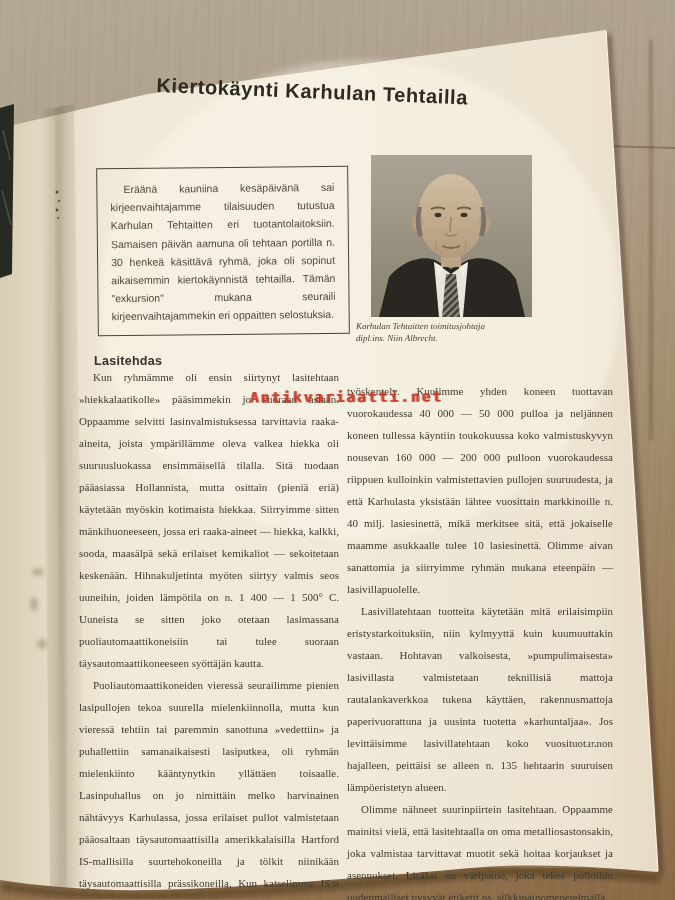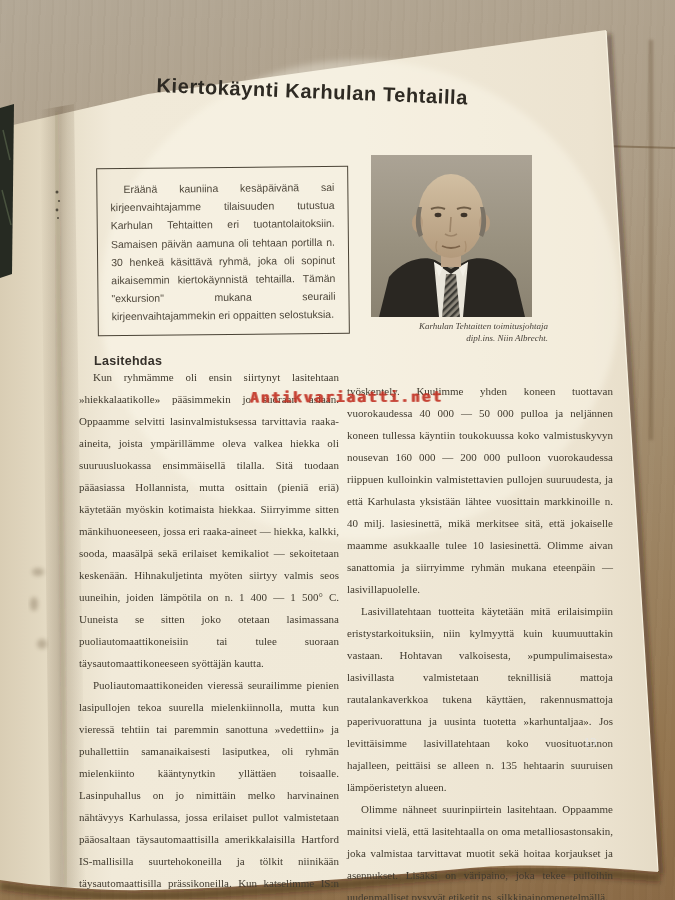--- a/index.html
+++ b/index.html
@@ -20,21 +20,21 @@
   
   .content{position:absolute;inset:0;color:#403a2f;}
   .title{position:absolute;left:157px;top:74px;margin:0;width:380px;
     font-family:"Liberation Sans",sans-serif;font-weight:bold;font-size:20px;letter-spacing:.6px;
     color:#2e2a23;transform:rotate(2.3deg);transform-origin:left top;white-space:nowrap;}
   .intro-box{position:absolute;left:97px;top:167px;width:252px;box-sizing:border-box;
     border:1.5px solid #4a4336;padding:11px 13px 9px 13px;transform:rotate(-.6deg);}
   .intro-box p{margin:0;font-family:"Liberation Sans",sans-serif;font-size:10.5px;line-height:18.2px;
     text-align:justify;text-indent:13px;color:#4e473b;}
   .portrait{position:absolute;left:371px;top:155px;width:161px;height:162px;}
-  .caption{position:absolute;left:356px;top:321px;width:192px;text-align:right;
+  .caption{position:absolute;left:356px;top:321px;width:192px;text-align:left;
     font-style:italic;font-size:9px;line-height:11.5px;color:#48423 6;color:#48423a;}
   .section-heading{position:absolute;left:84px;top:344px;margin:10px;
     font-family:"Liberation Sans",sans-serif;font-weight:bold;font-size:12.5px;letter-spacing:.3px;color:#35302a;}
   .col{position:absolute;top:366px;font-size:11px;line-height:22px;text-align:justify;color:#413b2f;}
   .col p{margin:0;}
   .col p.indent{text-indent:14px;}
   .col-left{left:79px;width:260px;}
   .col-right{left:347px;top:380px;width:266px;}
   .pagenum{position:absolute;left:584px;top:735px;font-size:12.5px;color:#e5e5e5;}
 

